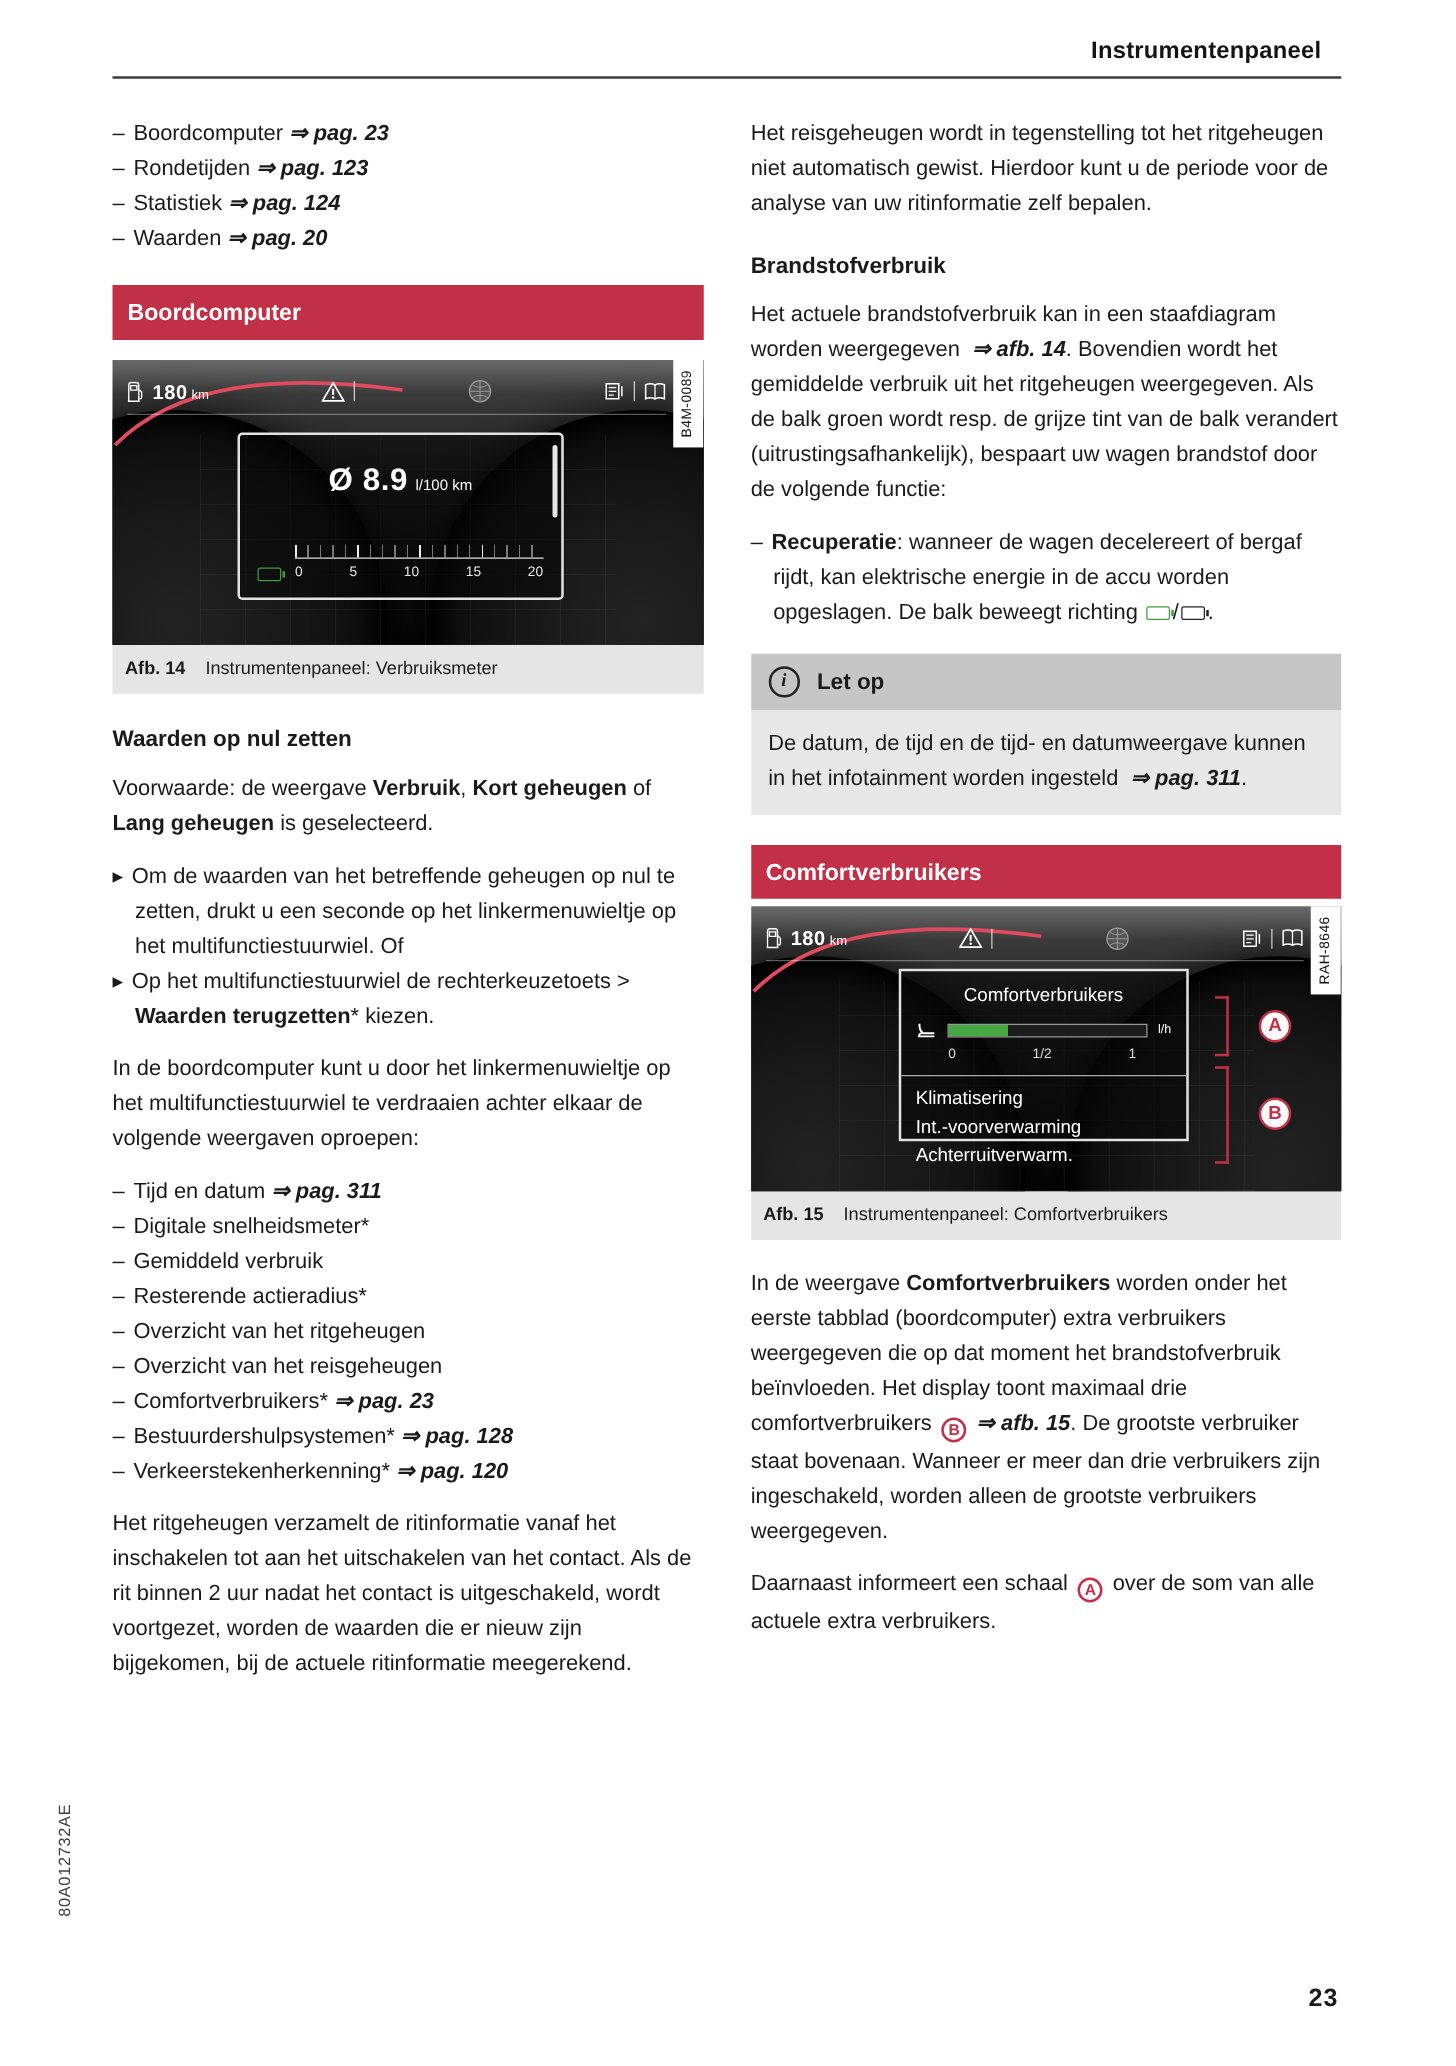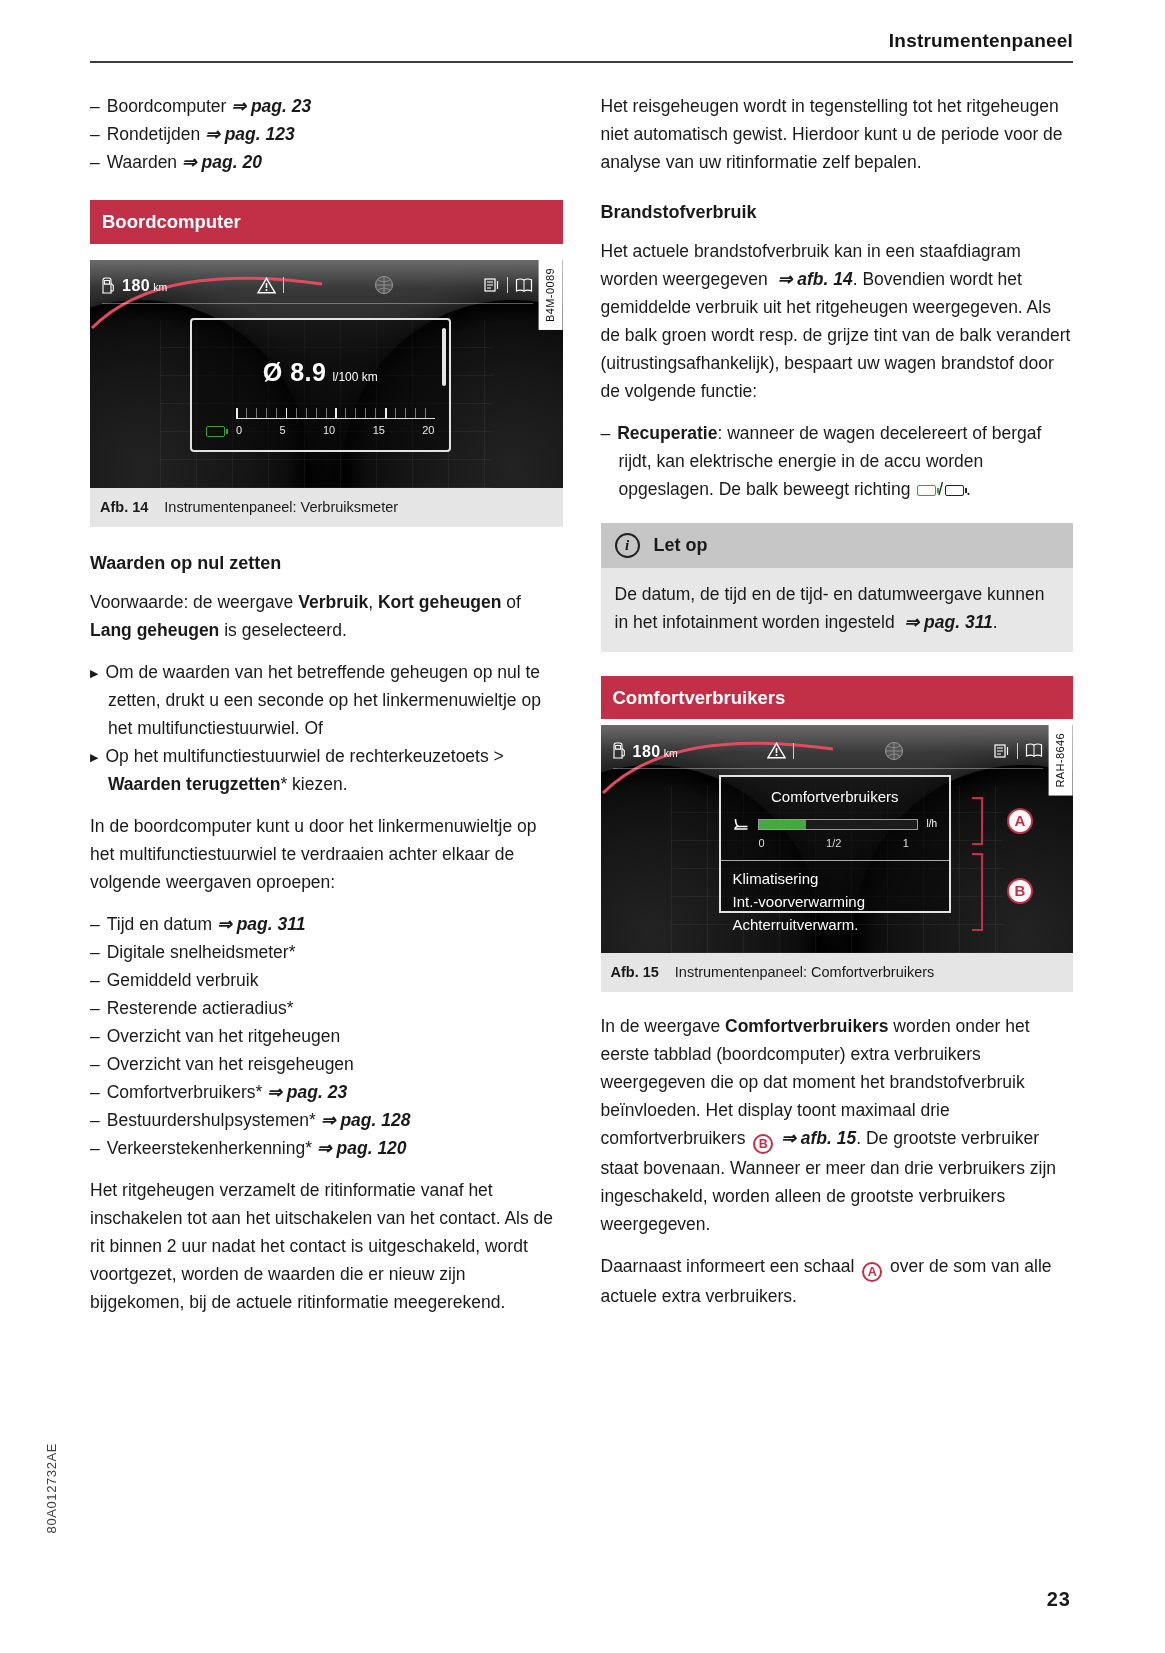--- a/index.html
+++ b/index.html
@@ -6,21 +6,21 @@
   html, body { margin: 0; padding: 0; }
   body {
     width: 1165px; height: 1653px;
     background: #ffffff; color: #1a1a1a;
     font-family: "Liberation Sans", sans-serif;
     position: relative; overflow: hidden;
   }
 
   
   .top-head { position: absolute; top: 30px; left: 90px; right: 92px; }
-  .header-title { text-align: right; font-size: 19px; font-weight: bold; color: #141414; letter-spacing: .2px; margin: 0 0 9px; }
+  .header-title { text-align: right; font-size: 19px; font-weight: bold; color: #141414; letter-spacing: .2px; margin: 0 16px 9px; }
   .top-rule { border-top: 2px solid #3d3d3d; }
 
   .doc-code { position: absolute; left: 44px; bottom: 120px; writing-mode: vertical-rl; transform: rotate(180deg); font-size: 13px; color: #3f3f3f; letter-spacing: .6px; }
   .page-number { position: absolute; right: 94px; bottom: 42px; font-size: 20px; font-weight: bold; letter-spacing: 1px; }
 
   .columns { position: absolute; top: 92px; left: 90px; right: 92px; display: flex; gap: 38px; }
   .col { flex: 1; min-width: 0; font-size: 17.5px; line-height: 1.6; }
 
   p { margin: 0 0 14px; }
   .h3 { font-size: 18px; font-weight: bold; margin: 22px 0 10px; }
@@ -69,21 +69,21 @@
   .range-val { font-size: 16px; font-weight: bold; letter-spacing: .5px; }
   .range-unit { font-size: 10.5px; margin-left: 3px; }
   .vline { width: 1px; height: 16px; background: rgba(255,255,255,.75); display: inline-block; }
 
   .fig-code { position: absolute; top: 0; right: 0; background: #fff; color: #111; font-size: 11px; letter-spacing: .4px; padding: 8px 3px; writing-mode: vertical-rl; transform: rotate(180deg); }
 
   .caption { background: var(--caption-bg, #e5e5e5); padding: 8px 10px; font-size: 14.5px; color: #1a1a1a; display: flex; align-items: baseline; }
   .cap-label { font-weight: bold; margin-right: 16px; white-space: nowrap; }
 
   
-  .display14 { position: absolute; left: 100px; right: 112px; top: 58px; bottom: 36px; border: 2px solid #e3e3e3; border-radius: 4px; background: rgba(8,8,8,.55); color: #fff; padding: 32px 14px 10px; display: flex; flex-direction: column; justify-content: space-between; }
+  .display14 { position: absolute; left: 100px; right: 112px; top: 58px; bottom: 36px; border: 2px solid #e3e3e3; border-radius: 4px; background: rgba(8,8,8,.55); color: #fff; padding: 16px 14px 10px; display: flex; flex-direction: column; justify-content: space-between; }
   .consumption { text-align: center; }
   .cons-val { font-size: 25px; font-weight: bold; letter-spacing: .5px; }
   .cons-unit { font-size: 12px; margin-left: 6px; }
   .scale-wrap { position: relative; padding-left: 30px; }
   .ruler { height: 11px; border-bottom: 1.5px solid #ddd;
     background-image: repeating-linear-gradient(90deg, #eee 0 1.5px, transparent 1.5px 25%),
                       repeating-linear-gradient(90deg, rgba(255,255,255,.45) 0 1px, transparent 1px 5%); }
   .ticks { display: flex; justify-content: space-between; font-size: 11px; color: #e8e8e8; margin-top: 3px; }
   .batt-green-pos { position: absolute; left: 0; bottom: 3px; }
   .scroll-ind { position: absolute; right: 3px; top: 8px; width: 3.5px; height: 58px; background: #e6e6e6; border-radius: 2px; }
@@ -116,20 +116,21 @@
 <div class="doc-code">80A012732AE</div>
 <div class="page-number">23</div>
 
 <div class="columns">
 
   <section class="col">
 
     <ul class="dash-list">
       <li><span class="dash">–</span><span>Boordcomputer</span><i class="ref">⇒ pag. 23</i></li>
       <li><span class="dash">–</span><span>Rondetijden</span><i class="ref">⇒ pag. 123</i></li>
+      <li><span class="dash">–</span><span>Statistiek</span><i class="ref">⇒ pag. 124</i></li>
       <li><span class="dash">–</span><span>Waarden</span><i class="ref">⇒ pag. 20</i></li>
     </ul>
 
     <div class="section-bar">Boordcomputer</div>
 
     <figure class="figure">
       <div class="cluster">
         <div class="gauge gauge-left"></div>
         <div class="gauge gauge-right"></div>
         <div class="grid-floor"></div>

